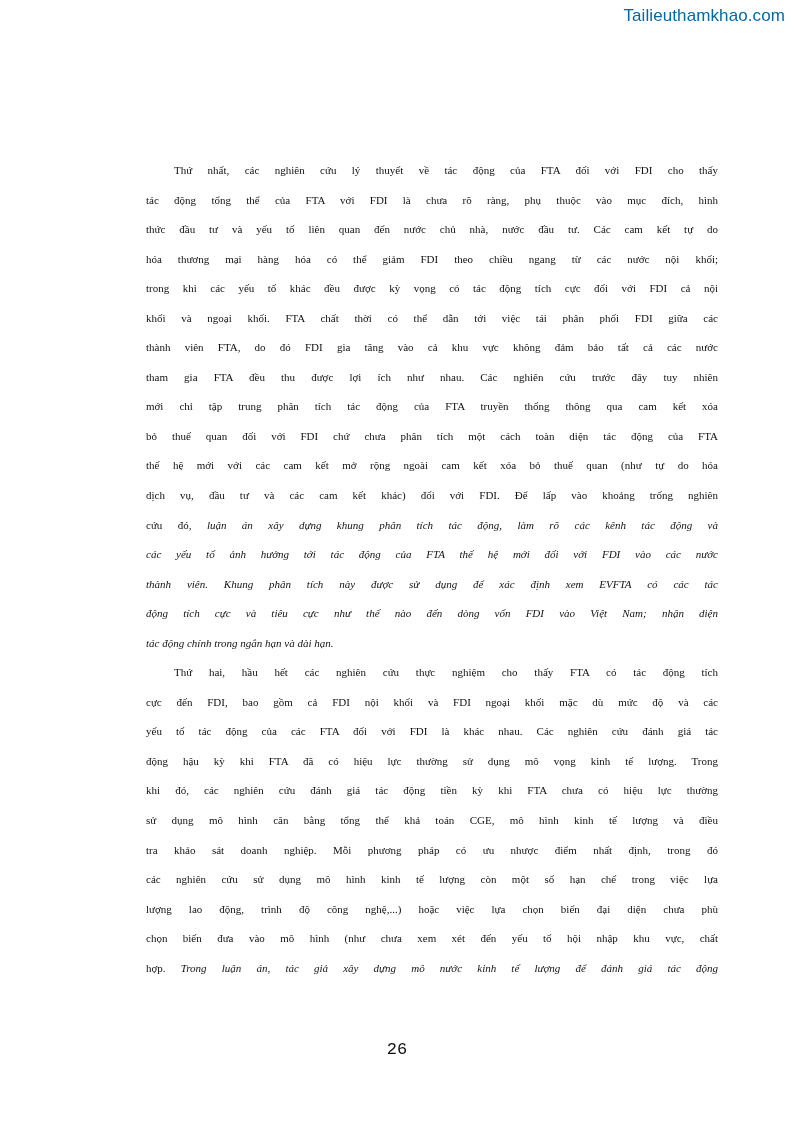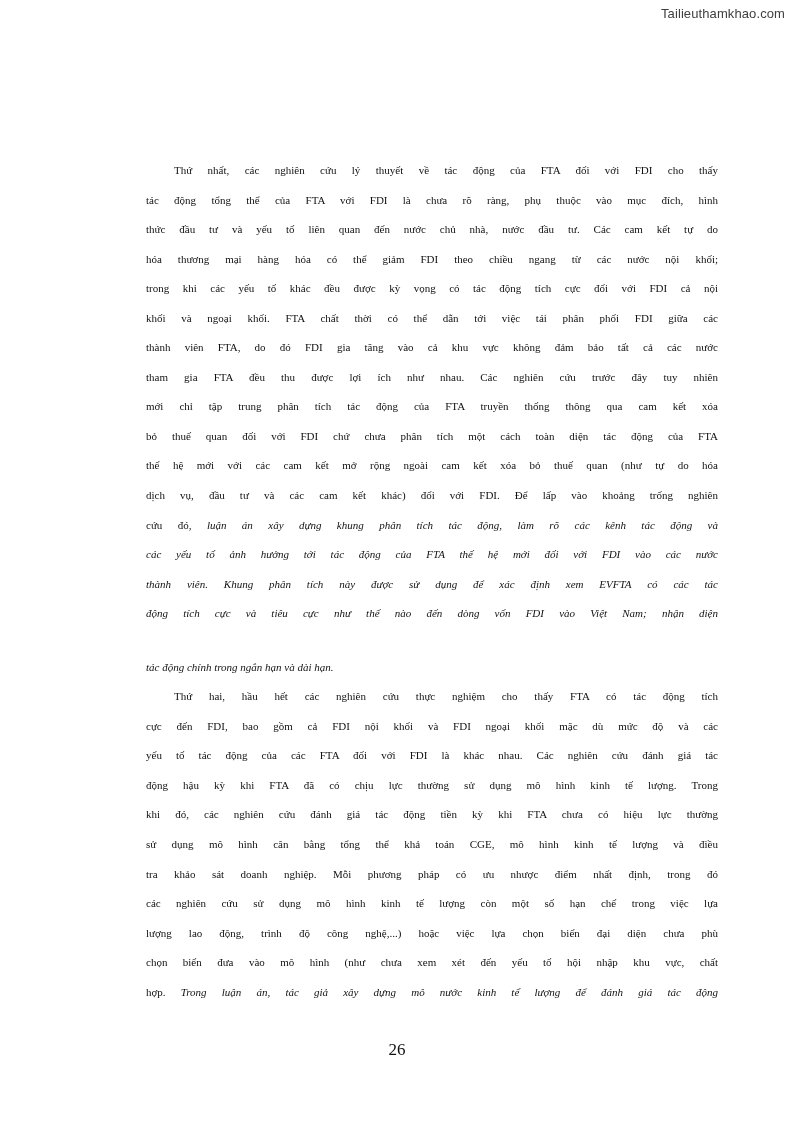--- a/index.html
+++ b/index.html
@@ -1,23 +1,23 @@
 <!DOCTYPE html>
 <html><head>
 <meta charset="utf-8">
 <style>
   html, body { margin: 0; padding: 0; background: #ffffff; }
   body { width: 794px; height: 1123px; position: relative; overflow: hidden; font-family: "Liberation Serif", "DejaVu Serif", serif; color: #111; }
-  .watermark { position: absolute; top: 6px; right: 9px; font-family: "Liberation Sans", "DejaVu Sans", sans-serif; font-size: 13px; color: #404040; letter-spacing: 0.1px; }
+  .watermark { position: absolute; top: 6px; right: 9px; font-family: "Liberation Sans", "DejaVu Sans", sans-serif; font-size: 17px; color: #0369a1; letter-spacing: 0.1px; }
   .content { position: absolute; left: 146px; top: 156px; width: 572px; font-size: 11px; }
   .line { display: block; height: 29.55px; line-height: 29.55px; text-align: justify; text-align-last: justify; white-space: nowrap; overflow: visible; }
-  .line.last { text-align-last: left; margin-top: 24px; }
+  .line.last { text-align-last: left; }
   .line.indent { padding-left: 28px; }
   .seg-italic { font-style: italic; }
-  .page-number { position: absolute; top: 1040px; left: 0; width: 794px; text-align: center; font-size: 17px; }
+  .page-number { position: absolute; top: 1040px; left: 0; width: 794px; text-align: center; font-size: 17px; font-family: Liberation Mono, monospace; }
 </style>
 </head>
 <body>
 
 <div class="watermark">Tailieuthamkhao.com</div>
 
 <div class="content" id="content">
     <div>
       <span class="line indent"><span>Thứ nhất, các nghiên cứu lý thuyết về tác động của FTA đối với FDI cho thấy</span></span>
       <span class="line"><span>tác động tổng thể của FTA với FDI là chưa rõ ràng, phụ thuộc vào mục đích, hình</span></span>
@@ -34,21 +34,21 @@
       <span class="line"><span>cứu đó, </span><span class="seg-italic">luận án xây dựng khung phân tích tác động, làm rõ các kênh tác động và</span></span>
       <span class="line"><span class="seg-italic">các yếu tố ảnh hưởng tới tác động của FTA thế hệ mới đối với FDI vào các nước</span></span>
       <span class="line"><span class="seg-italic">thành viên. Khung phân tích này được sử dụng để xác định xem EVFTA có các tác</span></span>
       <span class="line"><span class="seg-italic">động tích cực và tiêu cực như thế nào đến dòng vốn FDI vào Việt Nam; nhận diện</span></span>
       <span class="line last"><span class="seg-italic">tác động chính trong ngắn hạn và dài hạn.</span></span>
     </div>
     <div>
       <span class="line indent"><span>Thứ hai, hầu hết các nghiên cứu thực nghiệm cho thấy FTA có tác động tích</span></span>
       <span class="line"><span>cực đến FDI, bao gồm cả FDI nội khối và FDI ngoại khối mặc dù mức độ và các</span></span>
       <span class="line"><span>yếu tố tác động của các FTA đối với FDI là khác nhau. Các nghiên cứu đánh giá tác</span></span>
-      <span class="line"><span>động hậu kỳ khi FTA đã có chịu lực thường sử dụng mô hình kinh tế lượng. Trong</span></span>
+      <span class="line"><span>động hậu kỳ khi FTA đã có hiệu lực thường sử dụng mô vọng kinh tế lượng. Trong</span></span>
       <span class="line"><span>khi đó, các nghiên cứu đánh giá tác động tiền kỳ khi FTA chưa có hiệu lực thường</span></span>
       <span class="line"><span>sử dụng mô hình cân bằng tổng thể khả toán CGE, mô hình kinh tế lượng và điều</span></span>
       <span class="line"><span>tra khảo sát doanh nghiệp. Mỗi phương pháp có ưu nhược điểm nhất định, trong đó</span></span>
       <span class="line"><span>các nghiên cứu sử dụng mô hình kinh tế lượng còn một số hạn chế trong việc lựa</span></span>
       <span class="line"><span>lượng lao động, trình độ công nghệ,...) hoặc việc lựa chọn biến đại diện chưa phù</span></span>
       <span class="line"><span>chọn biến đưa vào mô hình (như chưa xem xét đến yếu tố hội nhập khu vực, chất</span></span>
       <span class="line"><span>hợp. </span><span class="seg-italic">Trong luận án, tác giả xây dựng mô nước kinh tế lượng để đánh giá tác động</span></span>
     </div>
   </div>
 

